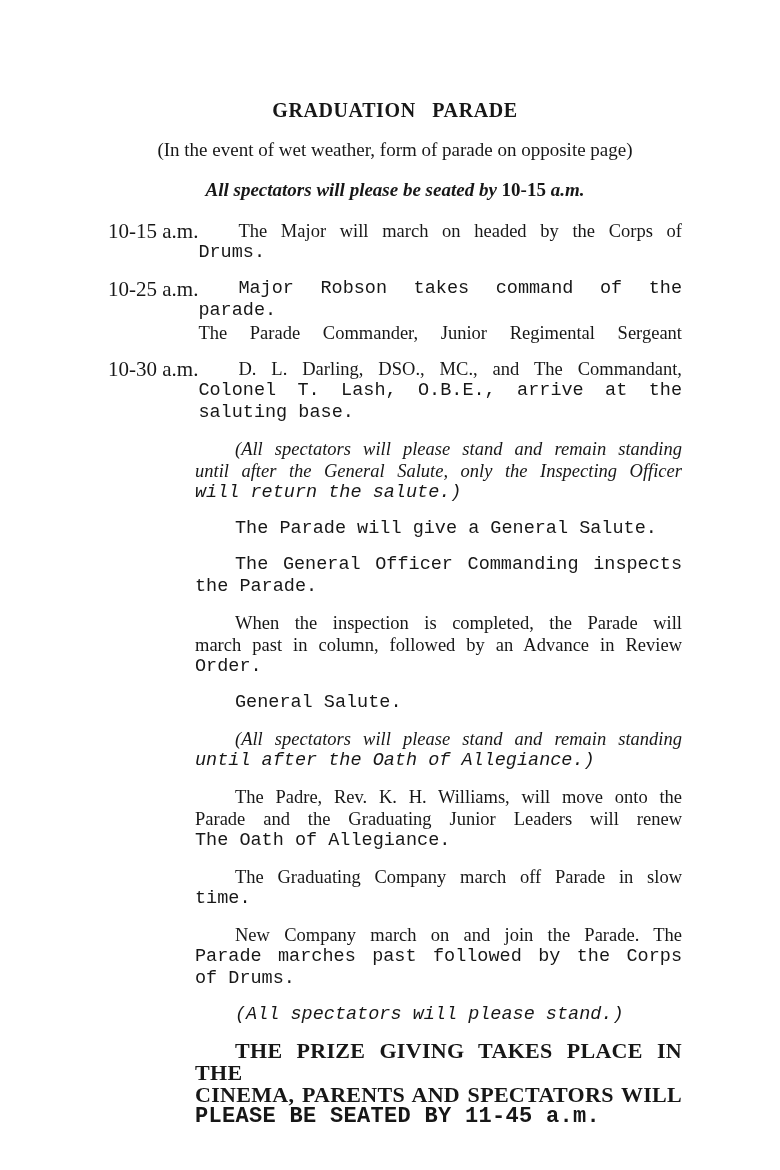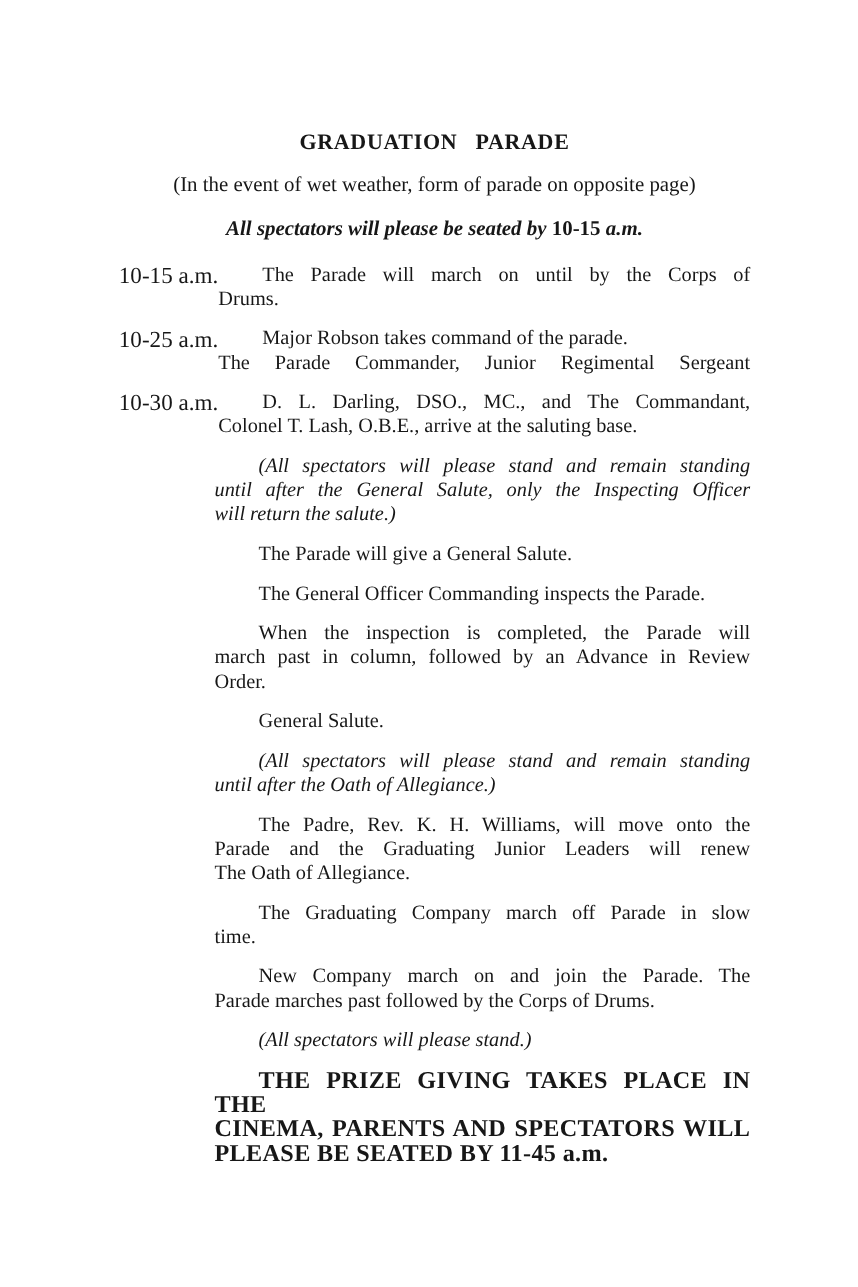--- a/index.html
+++ b/index.html
@@ -11,21 +11,20 @@
     width: 780px;
     height: 1170px;
     background: #ffffff;
     color: #171717;
     font-family: "Liberation Serif", "DejaVu Serif", serif;
     overflow: hidden;
   }
 
   .content {
     padding: 98px 98px 0 108px; 
-    margin-top: 19px;
   }
 
   .doc-title {
     text-align: center;
     font-weight: bold;
     font-size: 20px;
     line-height: 24px;
     letter-spacing: 0.6px;
     word-spacing: 11px;
   }
@@ -66,21 +65,21 @@
     margin-bottom: 14px;
   }
 
   .lines .line {
     font-size: 18.5px;
     line-height: 22px;
     text-align: justify;
     text-align-last: justify;
   }
   .lines .line:first-child { text-indent: 40px; }
-  .lines .line.line-last { text-align-last: left; }
+  .lines .line.line-last { text-align-last: left; font-family: Liberation Mono, monospace; }
 
   .para.italic .line { font-style: italic; }
 
   .para.bold-caps .line {
     font-weight: bold;
     font-size: 22px;
     letter-spacing: 0.3px;
   }
 </style>
 </head>
@@ -95,21 +94,21 @@
 
     <div class="seated-note">
       <span class="it">All spectators will please be seated by </span><span class="up">10-15</span><span class="it"> a.m.</span>
     </div>
 
     <div class="schedule">
 
       <div class="entry">
         <div class="entry-time">10-15 a.m.</div>
         <div class="entry-body lines">
-            <div class="line">The Parade will march on until by the Corps of</div>
+            <div class="line">The Major will march on headed by the Corps of</div>
             <div class="line line-last">Drums.</div>
           </div>
       </div>
 
       <div class="entry">
         <div class="entry-time">10-25 a.m.</div>
         <div class="entry-body lines">
             <div class="line line-last">Major Robson takes command of the parade.</div>
             <div class="line">The Parade Commander, Junior Regimental Sergeant</div>
           </div>

